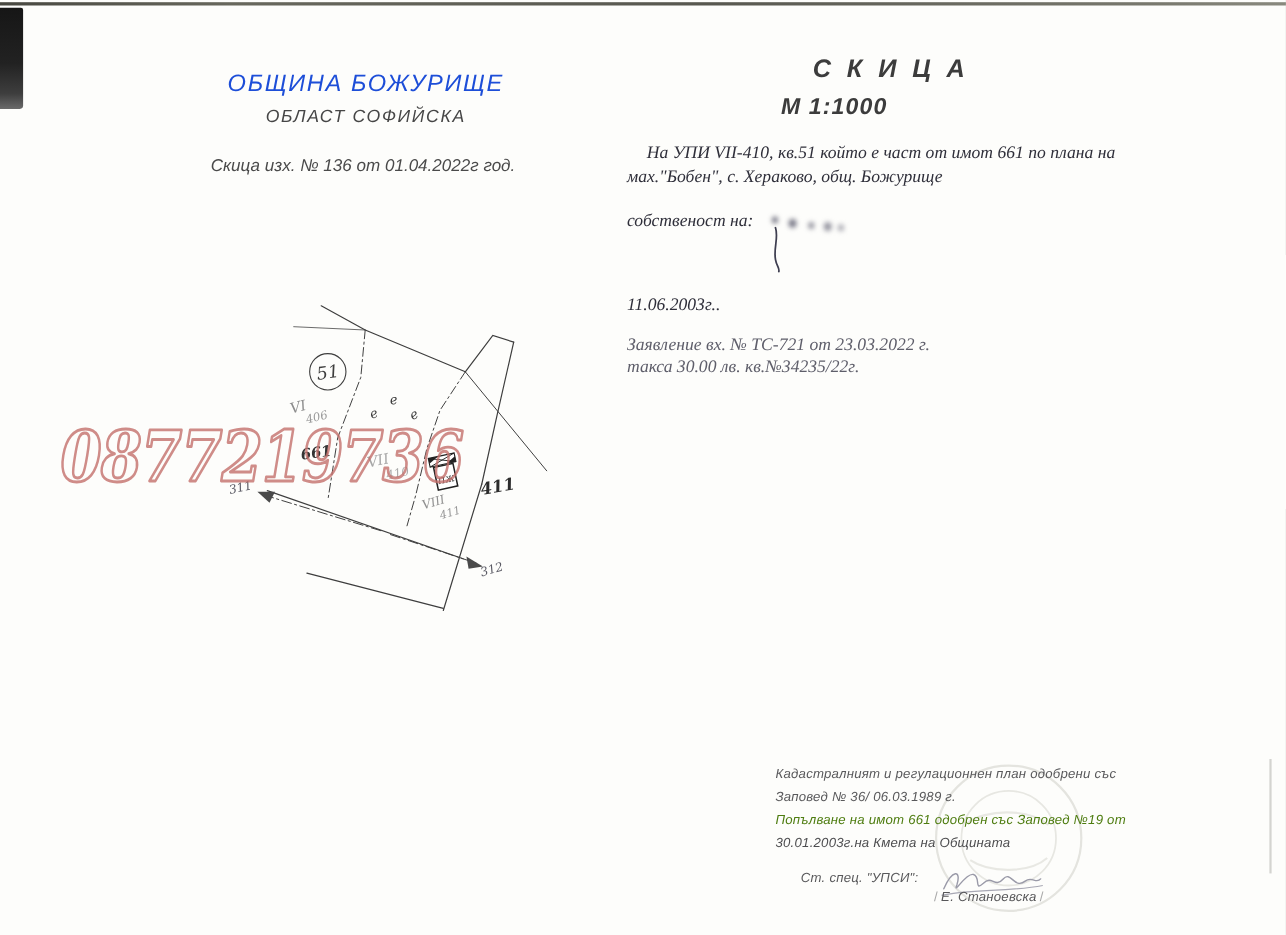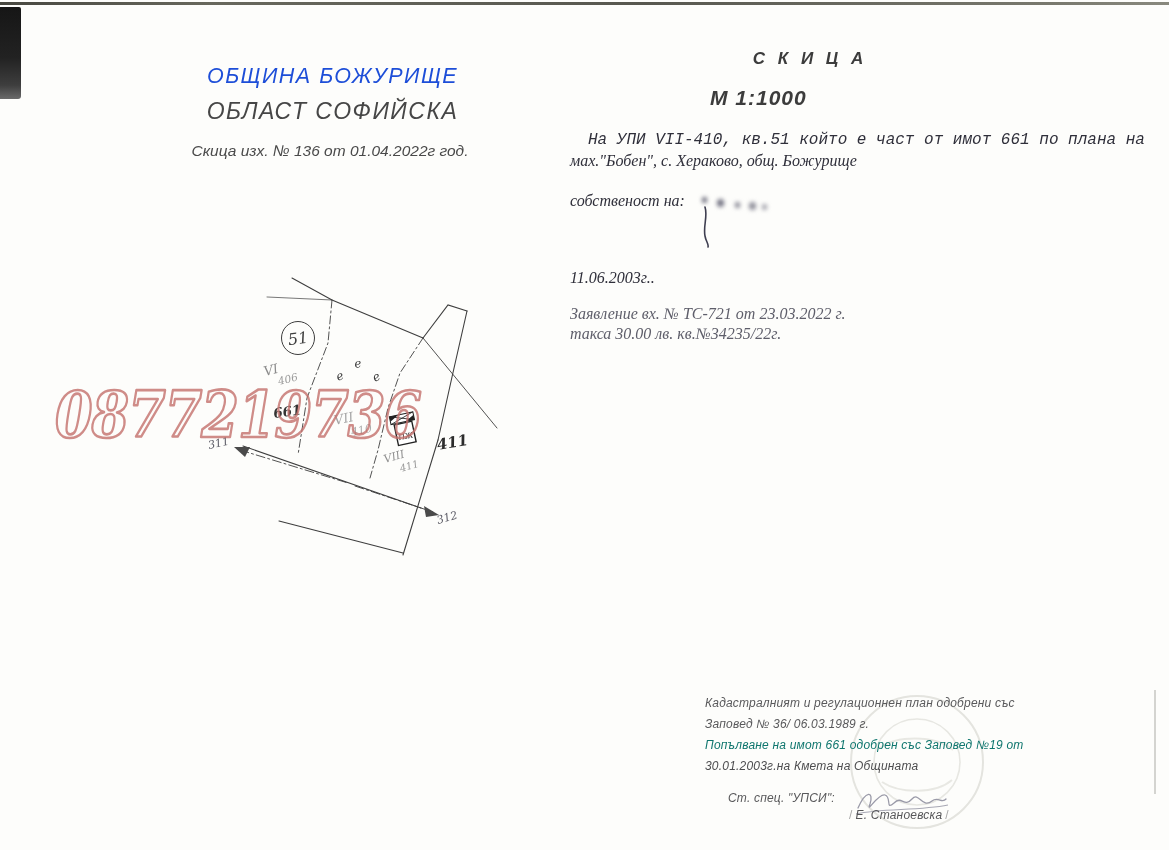--- a/index.html
+++ b/index.html
@@ -15,54 +15,54 @@
     background:linear-gradient(90deg,#33332b,#57574b 18%,#45453c 55%,#6a6a5e 90%,#7c7c70); opacity:.9; }
   .scan-corner-blob { left:0; top:7px; width:21px; height:92px;
     background:linear-gradient(180deg,#161616 0%,#222 55%,#3e3e3e 85%,#6a6a6a 100%);
     border-radius:0 2px 3px 0; }
   .scan-right-edge { left:1154px; top:690px; width:2px; height:104px; background:#c9c9c5; opacity:.8; }
 
   
   .muni { left:185px; top:64px; width:295px; text-align:center;
     font-size:21.5px; font-style:italic; letter-spacing:1.5px; color:#1d4ed8; }
   .region { left:185px; top:98px; width:295px; text-align:center;
-    font-size:23px; font-style:italic; letter-spacing:1.5px; color:#464646; }
+    font-size:16px; font-style:italic; letter-spacing:1.5px; color:#464646; }
   .sketch-ref { left:175px; top:142px; width:310px; text-align:center;
     font-size:15.5px; font-style:italic; color:#4a4a4a; }
 
   
   .title { left:690px; top:49px; width:240px; text-align:center;
-    font-size:17px; font-weight:700; font-style:italic; letter-spacing:4px; color:#3c3c3c; }
+    font-size:23px; font-weight:700; font-style:italic; letter-spacing:4px; color:#3c3c3c; }
   .scale { left:710px; top:86px; width:200px; text-align:left;
     font-size:21px; font-weight:700; font-style:italic; letter-spacing:1px; color:#3c3c3c; }
 
   
   .ser { font-family:"Liberation Serif", serif; font-style:italic;
     font-size:16px; color:#2f2f3a; white-space:nowrap; }
-  .t-subject1 { left:588px; top:131px;font-family:Liberation Mono, monospace; }
+  .t-subject1 { left:588px; top:131px; }
   .t-subject2 { left:570px; top:152px; }
   .t-owner    { left:570px; top:192px; }
   .t-basis1   { left:588px; top:248px; }
   .t-basis2   { left:570px; top:269px; }
   .t-appl     { left:570px; top:305px; color:#5e5e6a; }
   .t-fee      { left:570px; top:325px; color:#5e5e6a; }
   .t-area     { left:573px; top:361px; color:#34343f; }
   .smudged-date { filter:blur(1.2px); font-weight:700; letter-spacing:-.5px; color:#23232e; }
 
   
   .owner-smudge { left:702px; top:197px; width:5px; height:6px; background:#5c5c6e;
     border-radius:50%; filter:blur(2.2px);
     box-shadow:16px 3px 0 1px #6e6e7e, 33px 5px 0 #7a7a88, 48px 6px 0 1px #8a8a96, 60px 7px 0 #9a9aa4; }
   .pen-stroke { left:701px; top:206px; width:10px; height:42px; }
 
   
   .san-i { font-style:italic; font-size:12px; letter-spacing:.2px; color:#59595b; white-space:nowrap; }
   .f1 { left:705px; top:696px; }
   .f2 { left:705px; top:717px; }
-  .f3 { left:705px; top:738px; color:#0f766e; }
+  .f3 { left:705px; top:738px; color:#4d7c0f; }
   .f4 { left:705px; top:759px; color:#4d4d4f; }
   .off-title { left:728px; top:791px; }
   .off-name  { left:830px; top:808px; color:#575759;margin-left:16px; }
   .slash { color:#a8a8a8; font-style:normal; padding:0 3px; }
 
   svg text { font-family:"DejaVu Serif", serif; font-style:italic; }
 </style>
 </head>
 <body>
 

